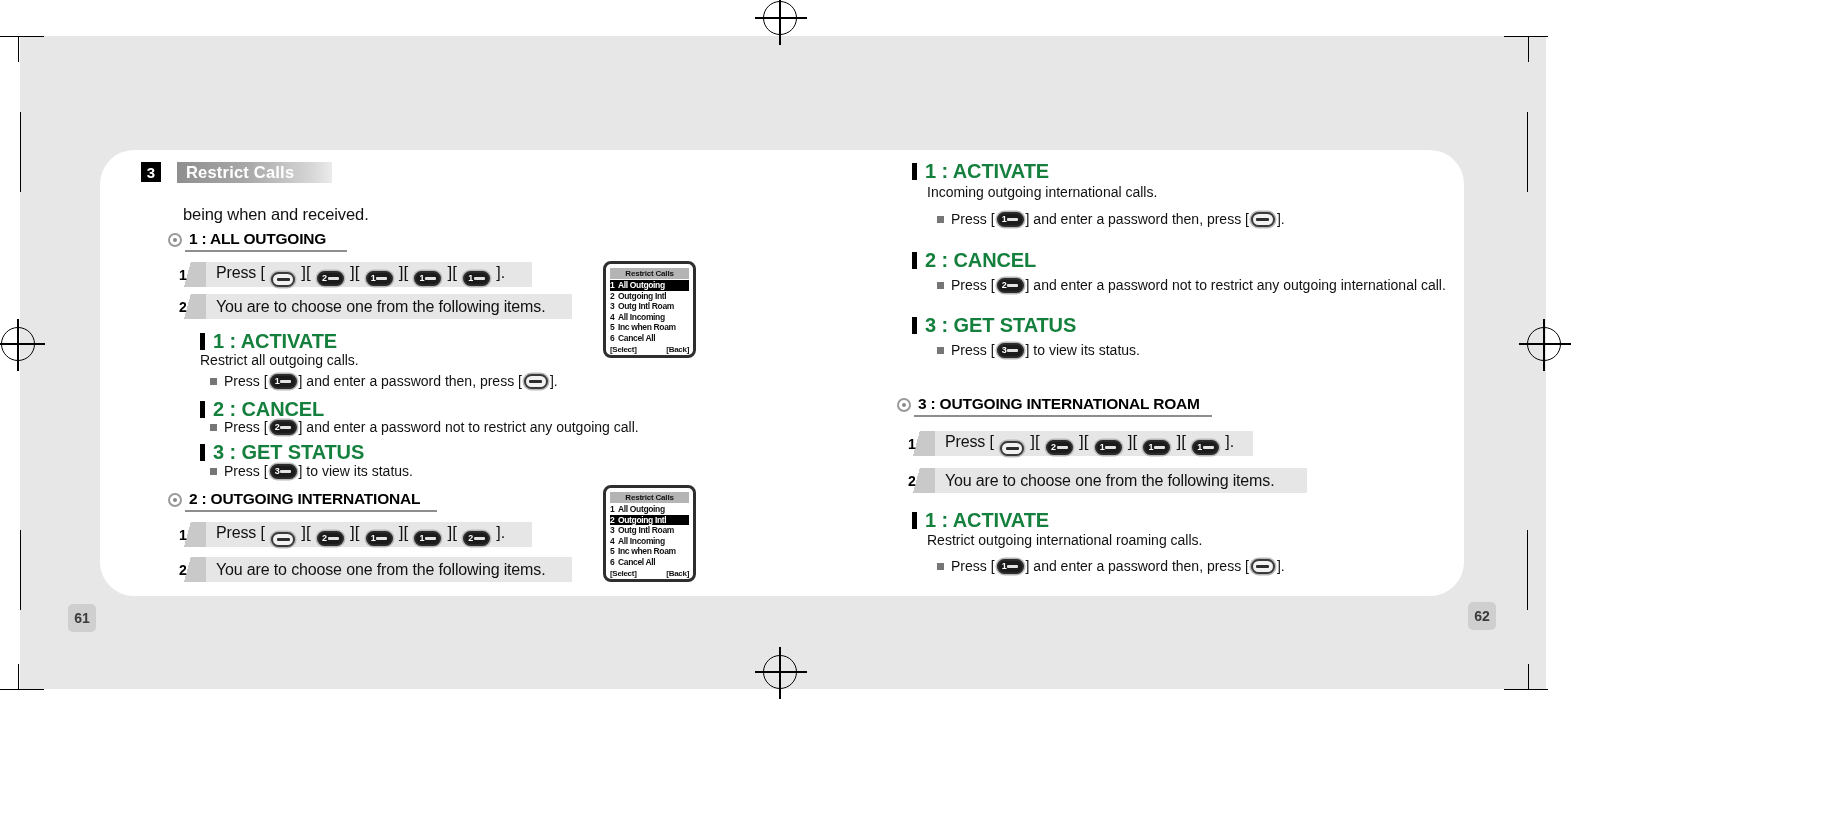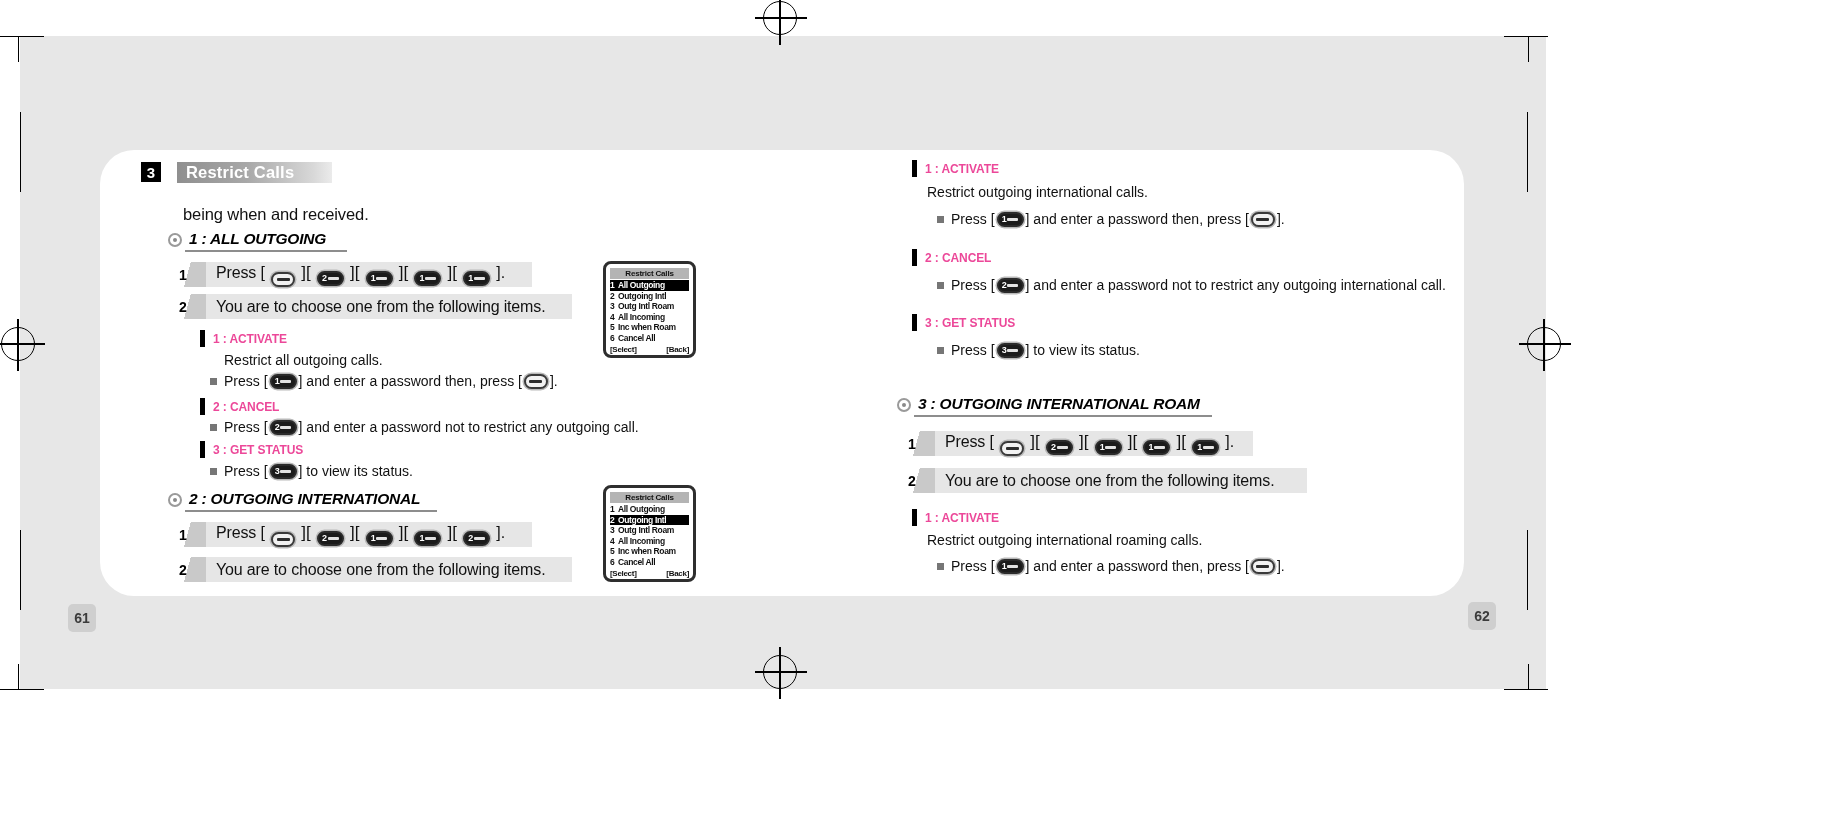--- a/index.html
+++ b/index.html
@@ -69,21 +69,21 @@
     position: absolute; height: 21px; padding: 0 9px;
     background: linear-gradient(to right, #8f8f8f 0%, #a8a8a8 45%, #d8d8d8 88%, #ebebeb 100%);
     color: #ffffff; font-size: 16.5px; font-weight: 700; letter-spacing: .2px;
     display: flex; align-items: center;
   }
   .intro {
     position: absolute; font-size: 16.5px; color: #111; line-height: 21px; letter-spacing: -.1px;
   }
 
   
-  .sec-head { position: absolute; display: flex; align-items: flex-end; font-style: italic; }
+  .sec-head { position: absolute; display: flex; align-items: flex-end; }
   .radio-ic {
     width: 14px; height: 14px; border-radius: 50%; border: 2px solid #9a9a9a;
     background: #fff; position: relative; margin-right: 7px; margin-bottom: 3px; flex: none;
   }
   .radio-ic::after {
     content: ""; position: absolute; left: 3px; top: 3px; width: 4px; height: 4px;
     border-radius: 50%; background: #8a8a8a;
   }
   .sec-head-txt {
     font-size: 15.5px; font-weight: 700; color: #000; letter-spacing: -.2px;
@@ -121,21 +121,21 @@
   .key.key-ok .kbar { background: #2d2d2d; width: 13px; margin-left: 0; height: 3px; }
   .key.key-num .kd { color: #ffffff; }
 
   .brk { font-size: 17px; color: #111; }
 
   
   .item-head {
     position: absolute; display: flex; align-items: center; white-space: nowrap;
   }
   .item-bar { width: 5px; height: 17px; background: #000; margin-right: 8px; flex: none; }
-  .item-head-txt { font-size: 12px; font-weight: 700; color: #ec4899; letter-spacing: -.1px; }
+  .item-head-txt { font-size: 20px; font-weight: 700; color: #15803d; letter-spacing: -.1px; }
 
   .desc { position: absolute; font-size: 14px; color: #111; white-space: nowrap; }
 
   
   .bullet-line {
     position: absolute; display: flex; align-items: center; white-space: nowrap;
     font-size: 14px; color: #111;
   }
   .sq { width: 7px; height: 7px; background: #767676; margin-right: 7px; flex: none; }
 
@@ -235,21 +235,21 @@
 
   <div class="step" style="left:172px; top:294px; width:400px;">
     <span class="step-num">2</span>
     <span class="step-txt">You are to choose one from the following items.</span>
   </div>
 
   <div class="item-head" style="left:200px; top:330px;">
     <span class="item-bar"></span>
     <span class="item-head-txt">1 : ACTIVATE</span>
   </div>
-  <div class="desc" style="left:200px; top:352px;margin-left:24px;">Restrict all outgoing calls.</div>
+  <div class="desc" style="left:200px; top:352px;">Restrict all outgoing calls.</div>
   <div class="bullet-line" style="left:210px; top:373px;">
     <span class="sq"></span>
     <span>Press [</span>
     <span class="key key-num">
         <span class="kd">1</span>
         <span class="kbar"></span>
       </span>
     <span>] and enter a password then, press [</span>
     <span class="key key-ok">
         <span class="kbar"></span>
@@ -392,21 +392,21 @@
     <div class="ph-soft">
       <span>[Select]</span>
       <span>[Back]</span>
     </div>
   </div>
 
   <div class="item-head" style="left:912px; top:160px;">
     <span class="item-bar"></span>
     <span class="item-head-txt">1 : ACTIVATE</span>
   </div>
-  <div class="desc" style="left:927px; top:184px;">Restrict outgoing international calls.</div>
+  <div class="desc" style="left:927px; top:184px;">Incoming outgoing international calls.</div>
   <div class="bullet-line" style="left:937px; top:211px;">
     <span class="sq"></span>
     <span>Press [</span>
     <span class="key key-num">
         <span class="kd">1</span>
         <span class="kbar"></span>
       </span>
     <span>] and enter a password then, press [</span>
     <span class="key key-ok">
         <span class="kbar"></span>

